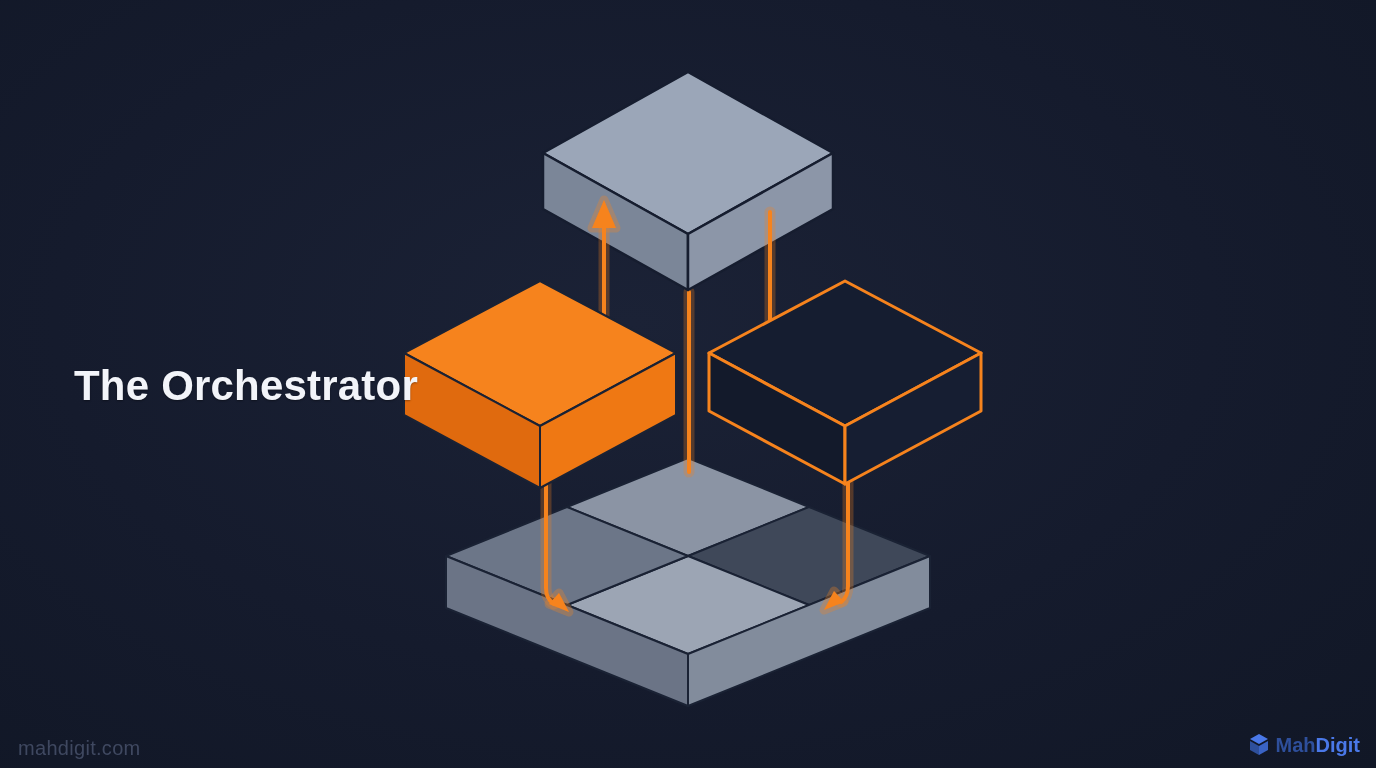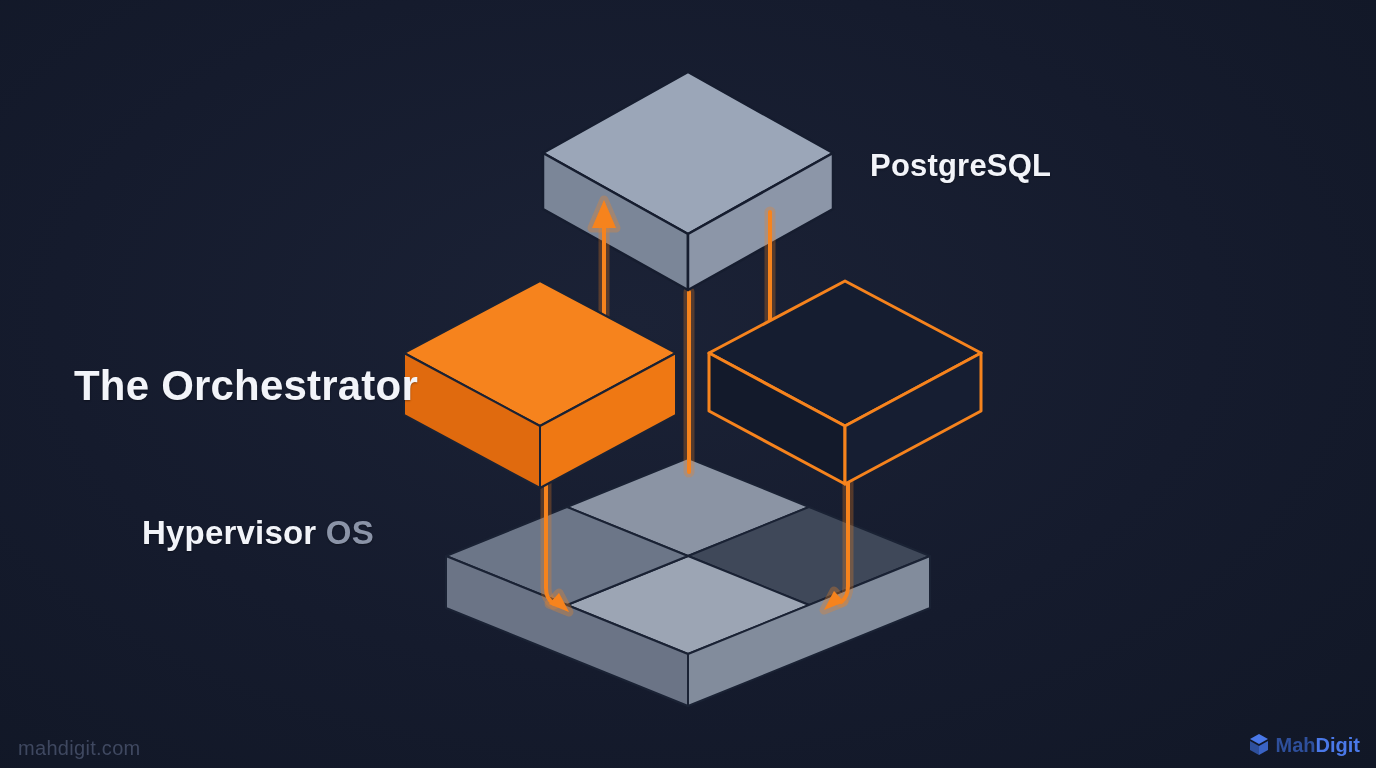--- a/index.html
+++ b/index.html
@@ -120,30 +120,25 @@
     </g>
 
     <g stroke="#1a2234" stroke-width="2" stroke-linejoin="round">
       <polygon points="540,281 676,353 540,426 404,353" fill="#f6831d"></polygon>
       <polygon points="404,353 540,426 540,488 404,415" fill="#e06a0e"></polygon>
       <polygon points="540,426 676,353 676,415 540,488" fill="#ef7813"></polygon>
     </g>
   </svg>
 
   <div class="label label-postgres">
-    <div>PostgreSQL</div>
   </div>
 
   <div class="label label-orchestrator">The Orchestrator</div>
 
 
-  <div class="label label-hypervisor">
-    <span>Hypervisor</span>
-    <span class="muted">OS</span>
-  </div>
 
   <div class="watermark">mahdigit.com</div>
 
   <div class="logo">
     <svg width="22" height="24" viewBox="0 0 22 24">
       <path d="M11 1 L20 6 L11 11 L2 6 Z" fill="#4a78e8"></path>
       <path d="M2 8 L11 13 L11 22 L2 17 Z" fill="#2e4f9b"></path>
       <path d="M20 8 L11 13 L11 22 L20 17 Z" fill="#3a63c4"></path>
     </svg>
     <span>

